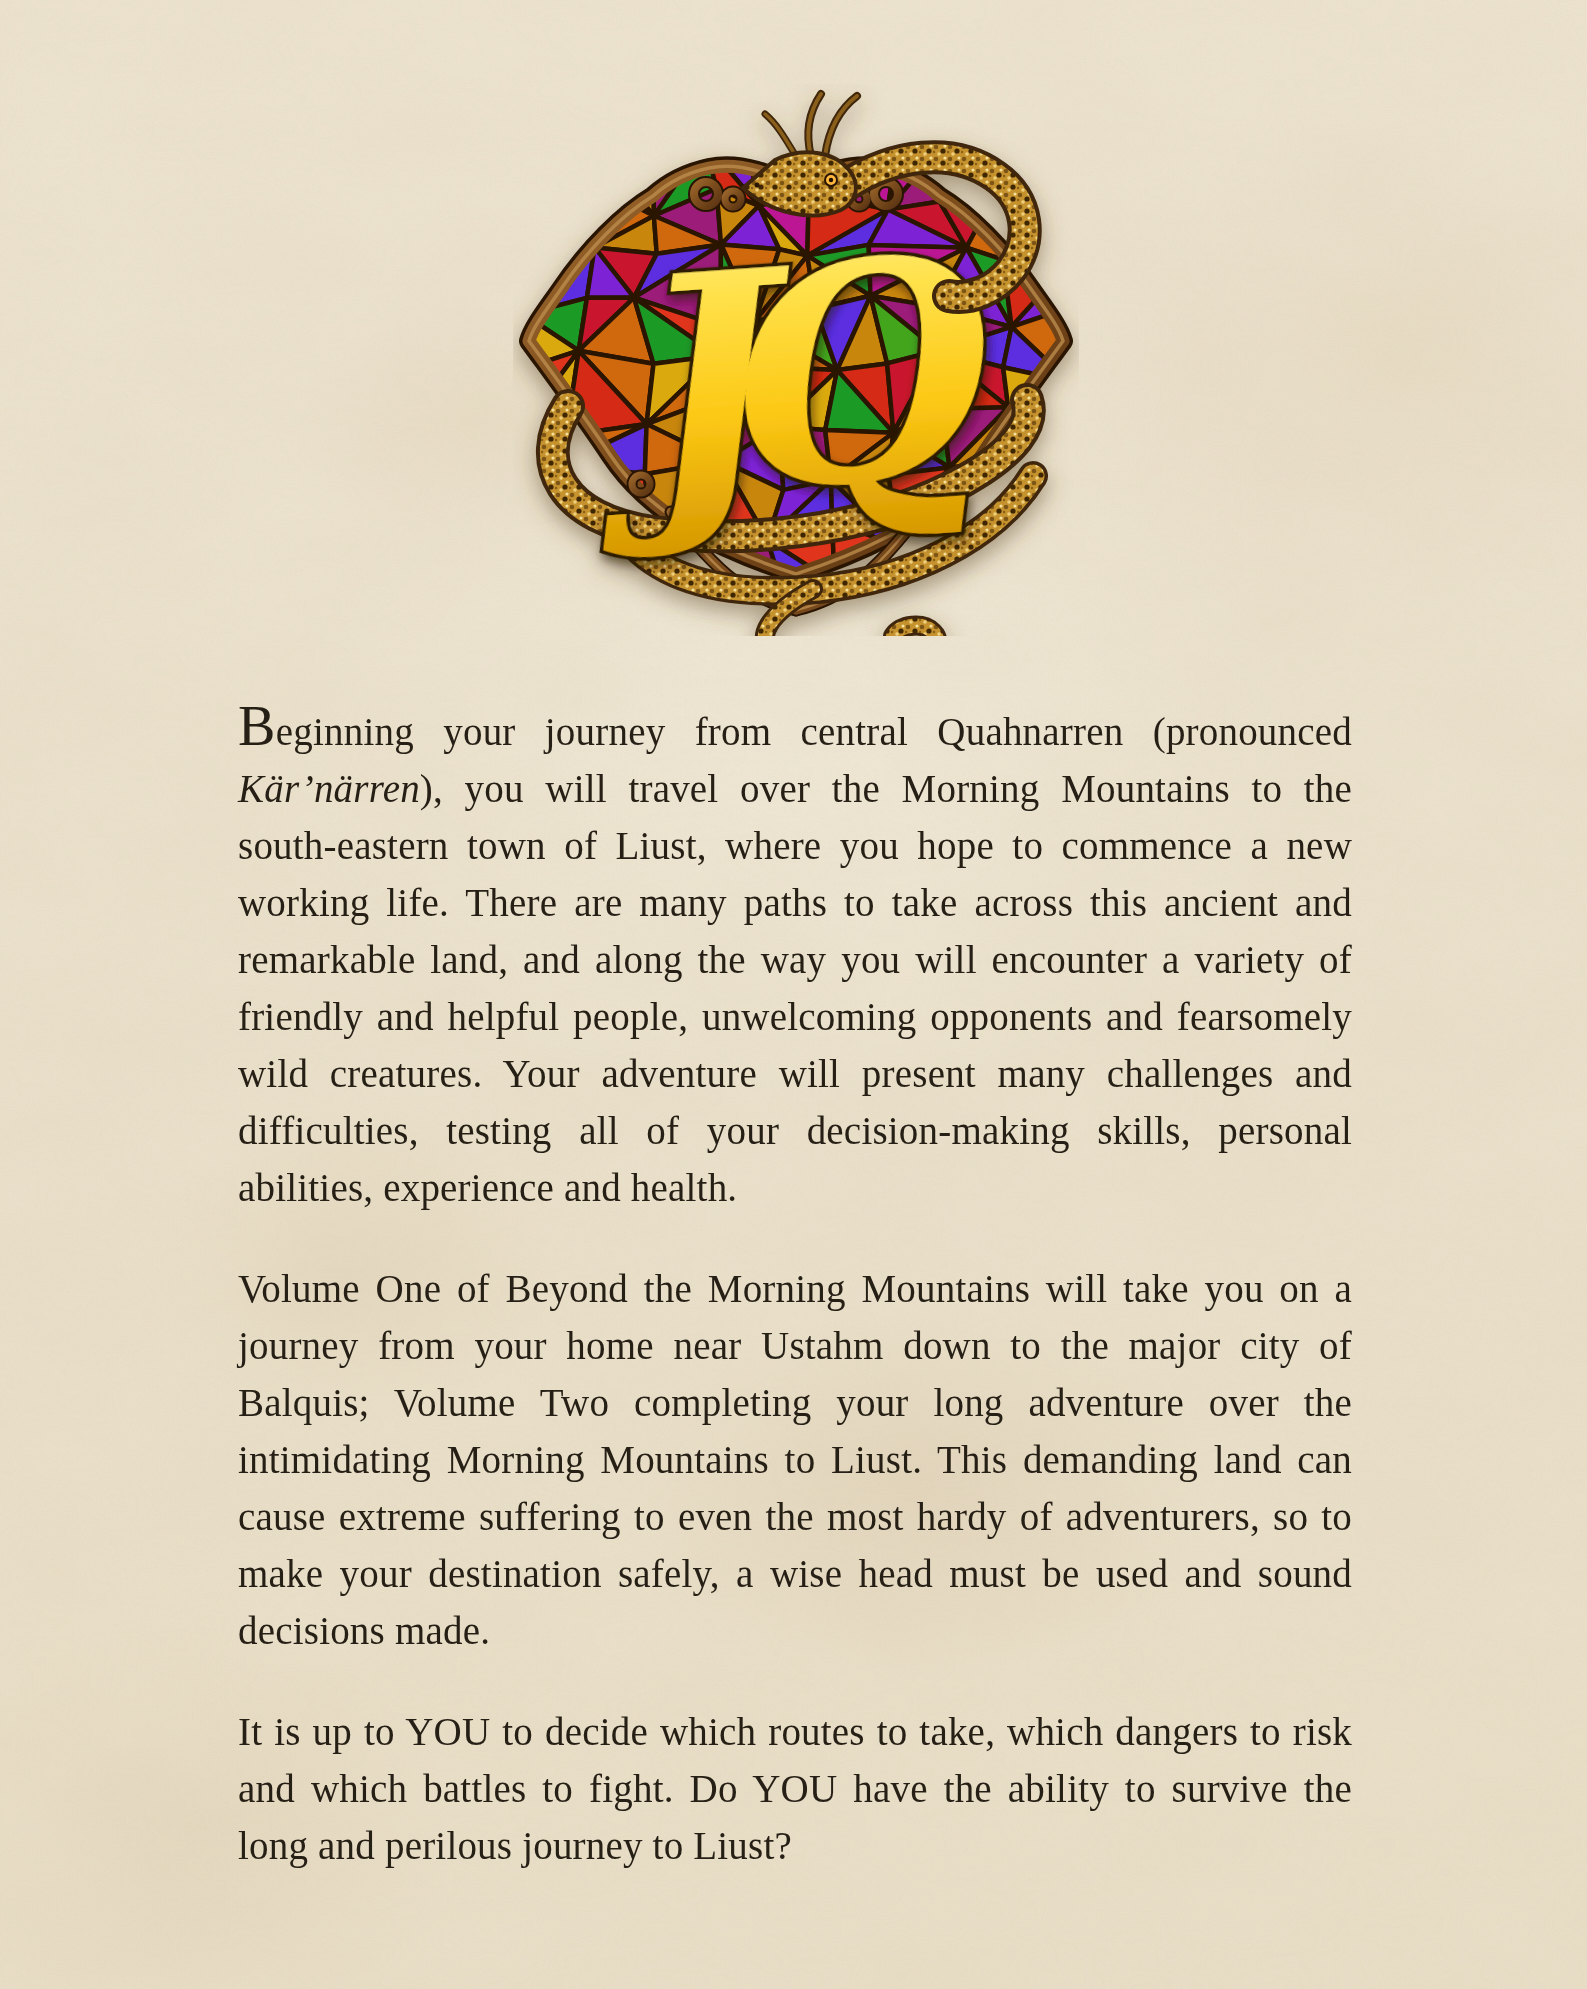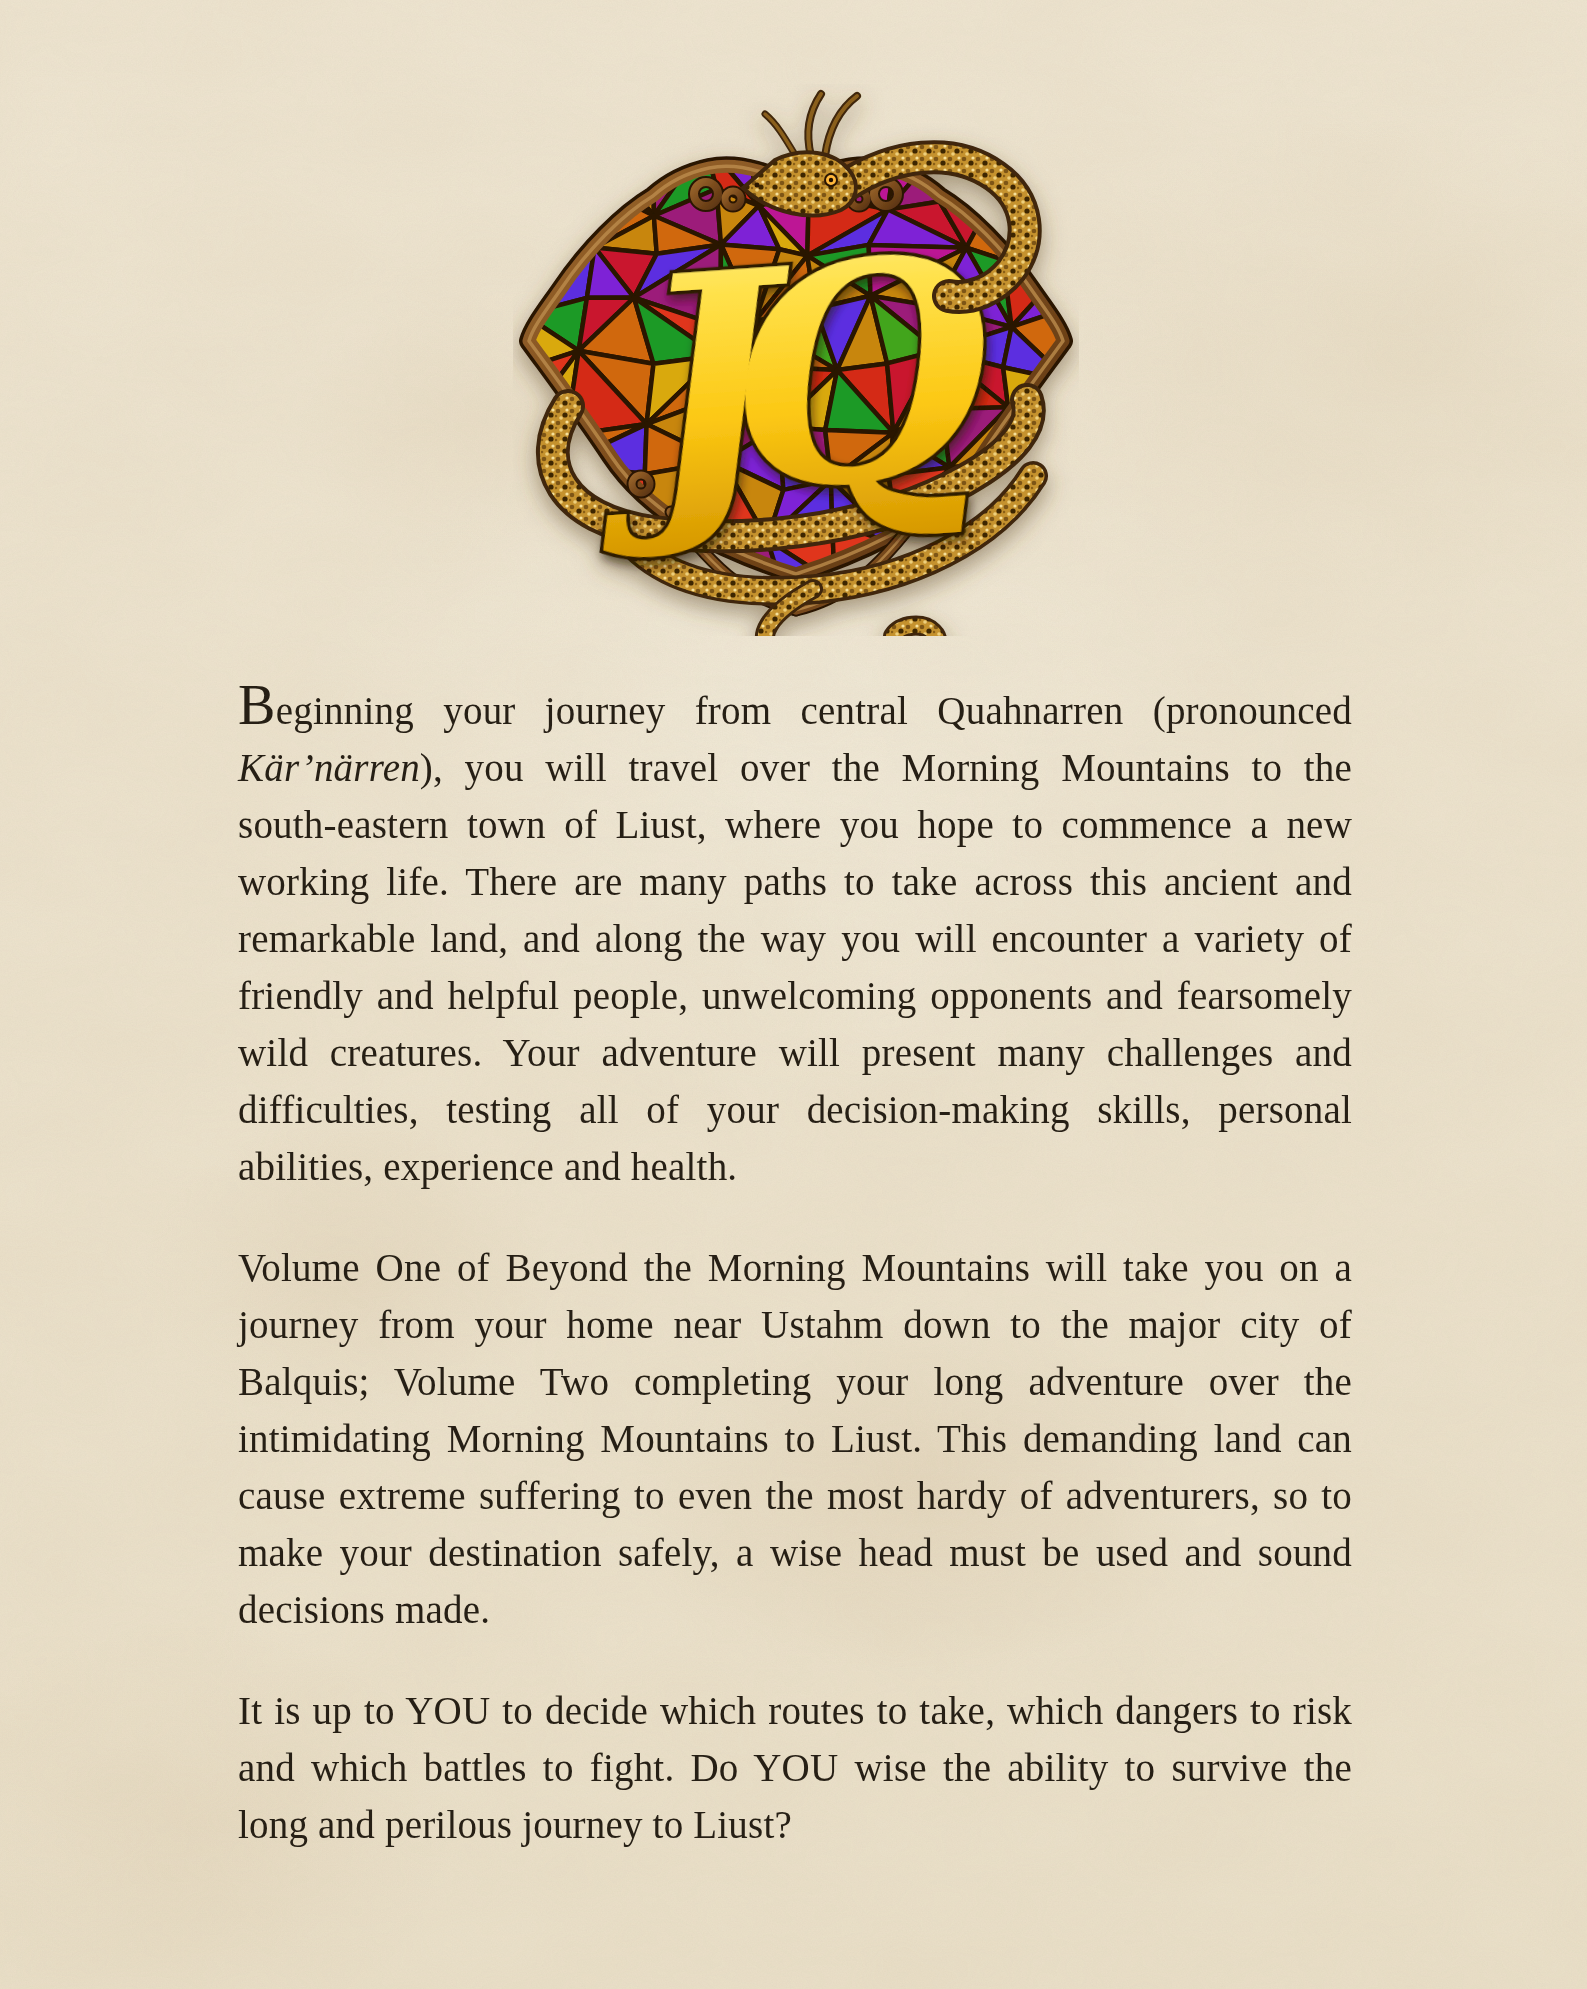--- a/index.html
+++ b/index.html
@@ -15,21 +15,21 @@
       radial-gradient(ellipse 420px 260px at 58% 75%, rgba(160,118,66,0.10), rgba(160,118,66,0) 70%),
       radial-gradient(ellipse 300px 220px at 22% 64%, rgba(160,118,66,0.08), rgba(160,118,66,0) 70%),
       radial-gradient(ellipse 260px 180px at 30% 21%, rgba(175,140,90,0.07), rgba(175,140,90,0) 70%),
       radial-gradient(ellipse 520px 340px at 88% 18%, rgba(180,150,100,0.08), rgba(180,150,100,0) 72%),
       radial-gradient(ellipse 380px 300px at 12% 92%, rgba(170,130,80,0.07), rgba(170,130,80,0) 70%),
       linear-gradient(#efe6d2,#ebe1ca);
   }
   .paper{position:absolute;left:0;top:0;pointer-events:none;}
   .crest{position:absolute;left:513px;top:84px;width:566px;height:552px;}
   .textblock{
-    position:absolute;left:238px;top:682px;width:1114px;
+    position:absolute;left:238px;top:703px;width:1114px;
     font-family:"Liberation Serif","DejaVu Serif",serif;
     font-size:39px;line-height:57px;color:#261f15;
     text-align:justify;letter-spacing:0.2px;
   }
   .textblock p{margin:0 0 44px 0;}
   .textblock p:last-child{margin-bottom:0;}
   .initial{font-size:56px;line-height:1px;letter-spacing:0.5px;}
   .textblock i{font-style:italic;}
 </style>
 </head>
@@ -293,15 +293,15 @@
         <circle cx="318" cy="96" r="6" fill="#ffb73a" stroke="#2a1505" stroke-width="2"></circle>
         <circle cx="318" cy="96" r="2.2" fill="#1c0d00"></circle>
         <circle cx="244" cy="101" r="2.5" fill="#2a1505"></circle>
       </g>
     </g>
   </svg>
 
   <div class="textblock">
     <p><span class="initial">B</span><span>eginning your journey from central Quahnarren (pronounced </span><i>Kär’närren</i><span>), you will travel over the Morning Mountains to the south-eastern town of Liust, where you hope to commence a new working life. There are many paths to take across this ancient and remarkable land, and along the way you will encounter a variety of friendly and helpful people, unwelcoming opponents and fearsomely wild creatures. Your adventure will present many challenges and difficulties, testing all of your decision-making skills, personal abilities, experience and health.</span></p>
     <p>Volume One of Beyond the Morning Mountains will take you on a journey from your home near Ustahm down to the major city of Balquis; Volume Two completing your long adventure over the intimidating Morning Mountains to Liust. This demanding land can cause extreme suffering to even the most hardy of adventurers, so to make your destination safely, a wise head must be used and sound decisions made.</p>
-    <p>It is up to YOU to decide which routes to take, which dangers to risk and which battles to fight. Do YOU wise the ability to survive the long and perilous journey to Liust?</p>
+    <p>It is up to YOU to decide which routes to take, which dangers to risk and which battles to fight. Do YOU have the ability to survive the long and perilous journey to Liust?</p>
   </div>
 </div>
 
 </body></html>

